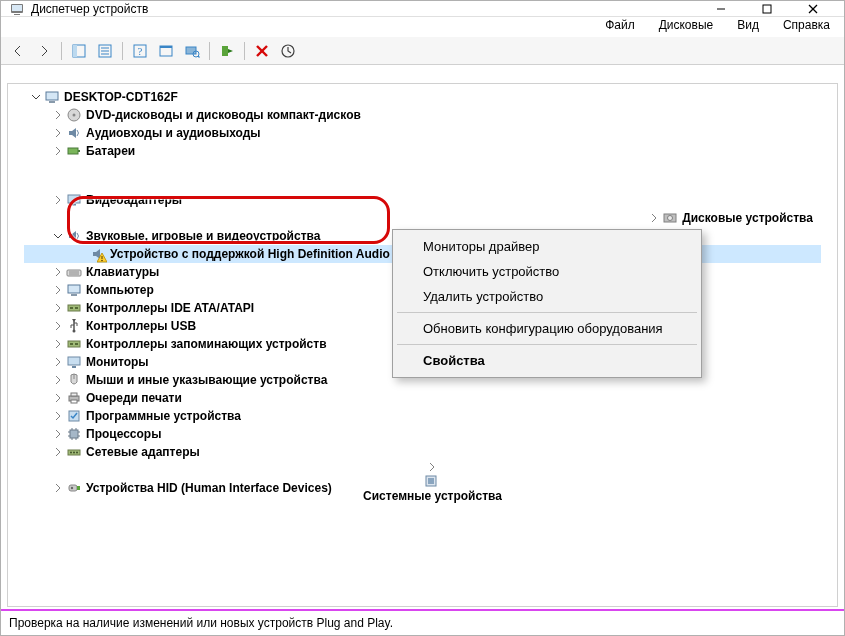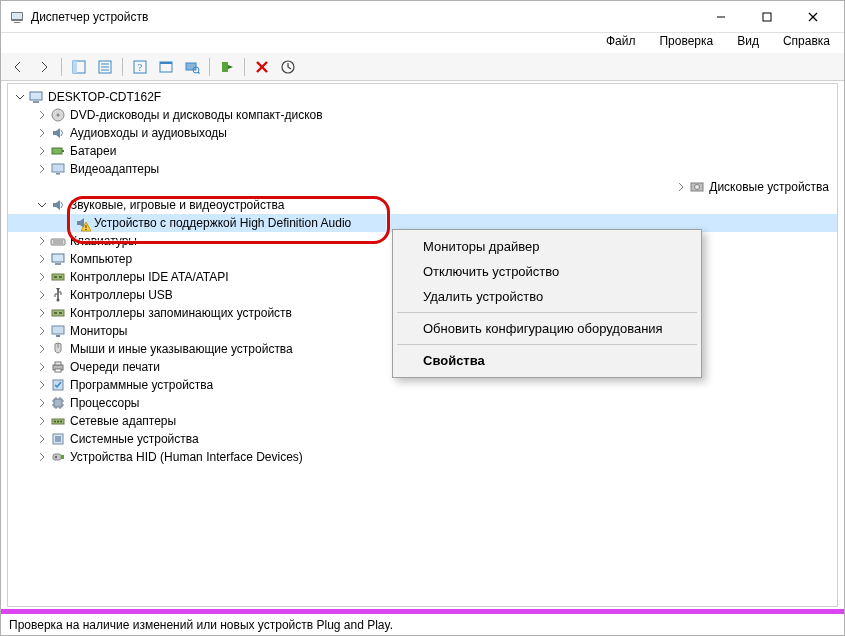--- a/index.html
+++ b/index.html
@@ -12,21 +12,21 @@
   .window {
     position: relative;
     width: 845px; height: 636px;
     border: 1px solid #b0b0b0;
     background: #fff;
     overflow: hidden;
   }
 
   
   .titlebar {
-    height: 32px;
+    height: 16px;
     padding: 0 8px;
     display: flex; align-items: center;
     background: #fff;
     border-bottom: 1px solid #e0e0e0;
   }
   .titlebar .title-icon {
     width: 16px; height: 16px; margin-right: 6px;
   }
   .titlebar .title-text {
     font-size: 12px; flex: 1;
@@ -68,21 +68,22 @@
   }
   .toolbar .tb-btn svg { width: 16px; height: 16px; }
 
   
   .tree-panel {
     position: absolute;
     top: 82px; bottom: 28px; left: 6px; right: 6px;
     border: 1px solid #d0d0d0;
     background: #fff;
     overflow: auto;
-    padding: 4px 0;
+    padding: 4px 16px;
+    font-weight: bold;
   }
   .tree .row {
     height: 18px;
     display: flex; align-items: center;
     white-space: nowrap;
     font-size: 12px;
     padding-right: 8px;
   }
   .tree .expander {
     width: 12px; height: 12px; margin-right: 2px;
@@ -124,21 +125,21 @@
   }
   .ctxmenu .item.bold { font-weight: 600; }
   .ctxmenu .sep {
     height: 1px; background: #c8c8c8; margin: 3px 2px;
   }
 
   
   .statusbar {
     position: absolute; bottom: 0; left: 0; right: 0;
     height: 26px; padding: 4px 8px;
-    border-top: 5px solid #d946ef;
+    border-top: 2px solid #d946ef;
     background: #fff;
     display:flex; align-items:center;
   }
   .svg-stroke   { stroke: #404040; stroke-width: 1; fill: none; }
   .svg-yellow   { fill: #ffcf33; stroke:#b28900; stroke-width:0.8;}
 </style>
 </head>
 <body>
 
 <div class="window">
@@ -167,21 +168,21 @@
         <svg width="10" height="10" viewBox="0 0 10 10">
             <line x1="1" y1="1" x2="9" y2="9" stroke="#000" stroke-width="1.2"></line>
             <line x1="9" y1="1" x2="1" y2="9" stroke="#000" stroke-width="1.2"></line>
           </svg>
       </div>
     </div>
   </div>
 
   <div class="menubar">
     <span class="menu-item">Файл</span>
-    <span class="menu-item">Проверка</span>
+    <span class="menu-item">Дисковые</span>
     <span class="menu-item">Вид</span>
     <span class="menu-item">Справка</span>
   </div>
 
   <div class="toolbar">
     <span class="tb-btn">
       <svg viewBox="0 0 16 16">
           <path d="M10 3 L5 8 L10 13" class="svg-stroke" stroke="#808080"></path>
         </svg>
     </span>
@@ -295,21 +296,21 @@
               <svg width="10" height="10" viewBox="0 0 10 10">
                 <path d="M3 1 L7 5 L3 9" stroke="#808080" fill="none" stroke-width="1"></path>
               </svg>
             </span>
             <span class="dev-icon"><svg viewBox="0 0 16 16">
                 <rect x="2" y="5" width="10" height="6" fill="#7ab55a" stroke="#4a7a3a"></rect>
                 <rect x="12" y="7" width="2" height="2" fill="#4a7a3a"></rect>
               </svg></span>
             <span class="label">Батареи</span>
           </div>
-          <div class="row" style="padding-left: 28px;">
+          <div class="row" style="padding-left: 28px; margin-top: 31px;">
             <span class="expander">
               <svg width="10" height="10" viewBox="0 0 10 10">
                 <path d="M3 1 L7 5 L3 9" stroke="#808080" fill="none" stroke-width="1"></path>
               </svg>
             </span>
             <span class="dev-icon"><svg viewBox="0 0 16 16">
                 <rect x="2" y="3" width="12" height="8" fill="#c8def0" stroke="#6e8aa5"></rect>
                 <rect x="6" y="12" width="4" height="1.5" fill="#6e8aa5"></rect>
               </svg></span>
             <span class="label">Видеоадаптеры</span>
@@ -499,21 +500,21 @@
               </svg>
             </span>
             <span class="dev-icon"><svg viewBox="0 0 16 16">
                 <rect x="2" y="6" width="12" height="5" fill="#9fb977" stroke="#6a7a4a"></rect>
                 <circle cx="5" cy="8.5" r="1" fill="#405028"></circle>
                 <circle cx="8" cy="8.5" r="1" fill="#405028"></circle>
                 <circle cx="11" cy="8.5" r="1" fill="#405028"></circle>
               </svg></span>
             <span class="label">Сетевые адаптеры</span>
           </div>
-          <div class="row" style="padding-left: 28px;">
+          <div class="row" style="padding-left: 28px; flex-direction: column;">
             <span class="expander">
               <svg width="10" height="10" viewBox="0 0 10 10">
                 <path d="M3 1 L7 5 L3 9" stroke="#808080" fill="none" stroke-width="1"></path>
               </svg>
             </span>
             <span class="dev-icon"><svg viewBox="0 0 16 16">
                 <rect x="3" y="3" width="10" height="10" fill="#dce5ef" stroke="#6e8aa5"></rect>
                 <rect x="5" y="5" width="6" height="6" fill="#8aa5bf"></rect>
               </svg></span>
             <span class="label">Системные устройства</span>

